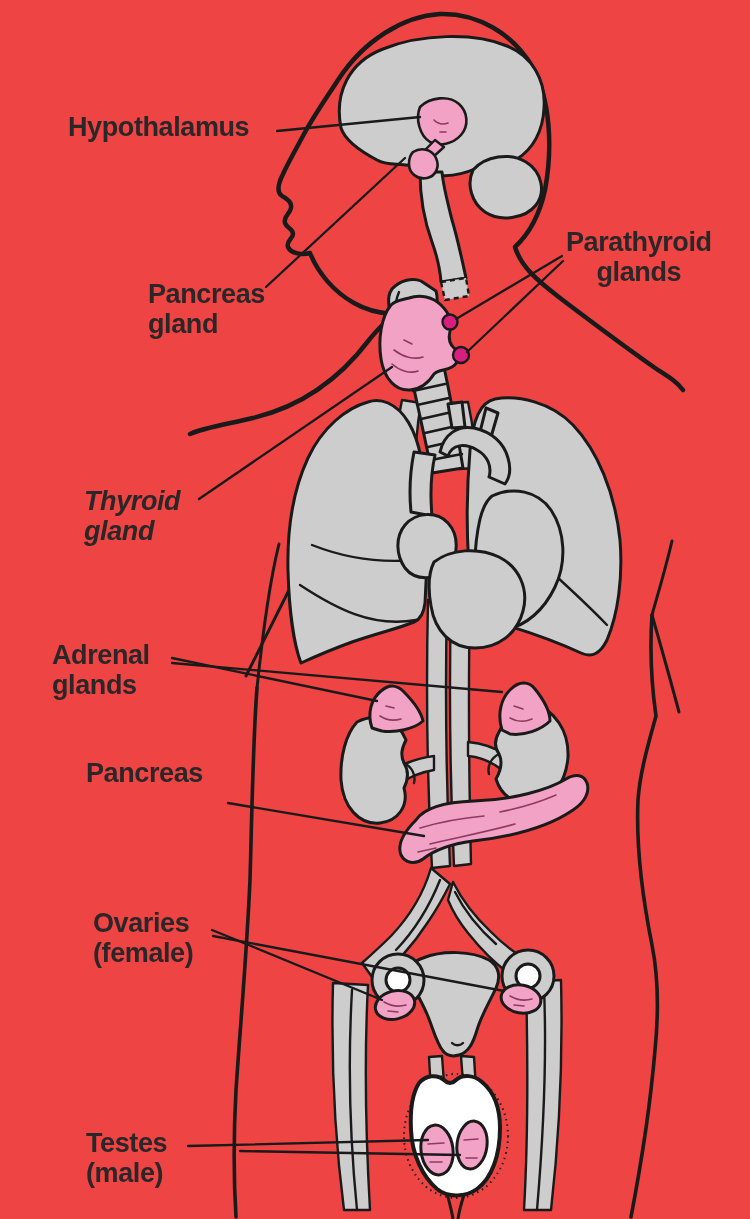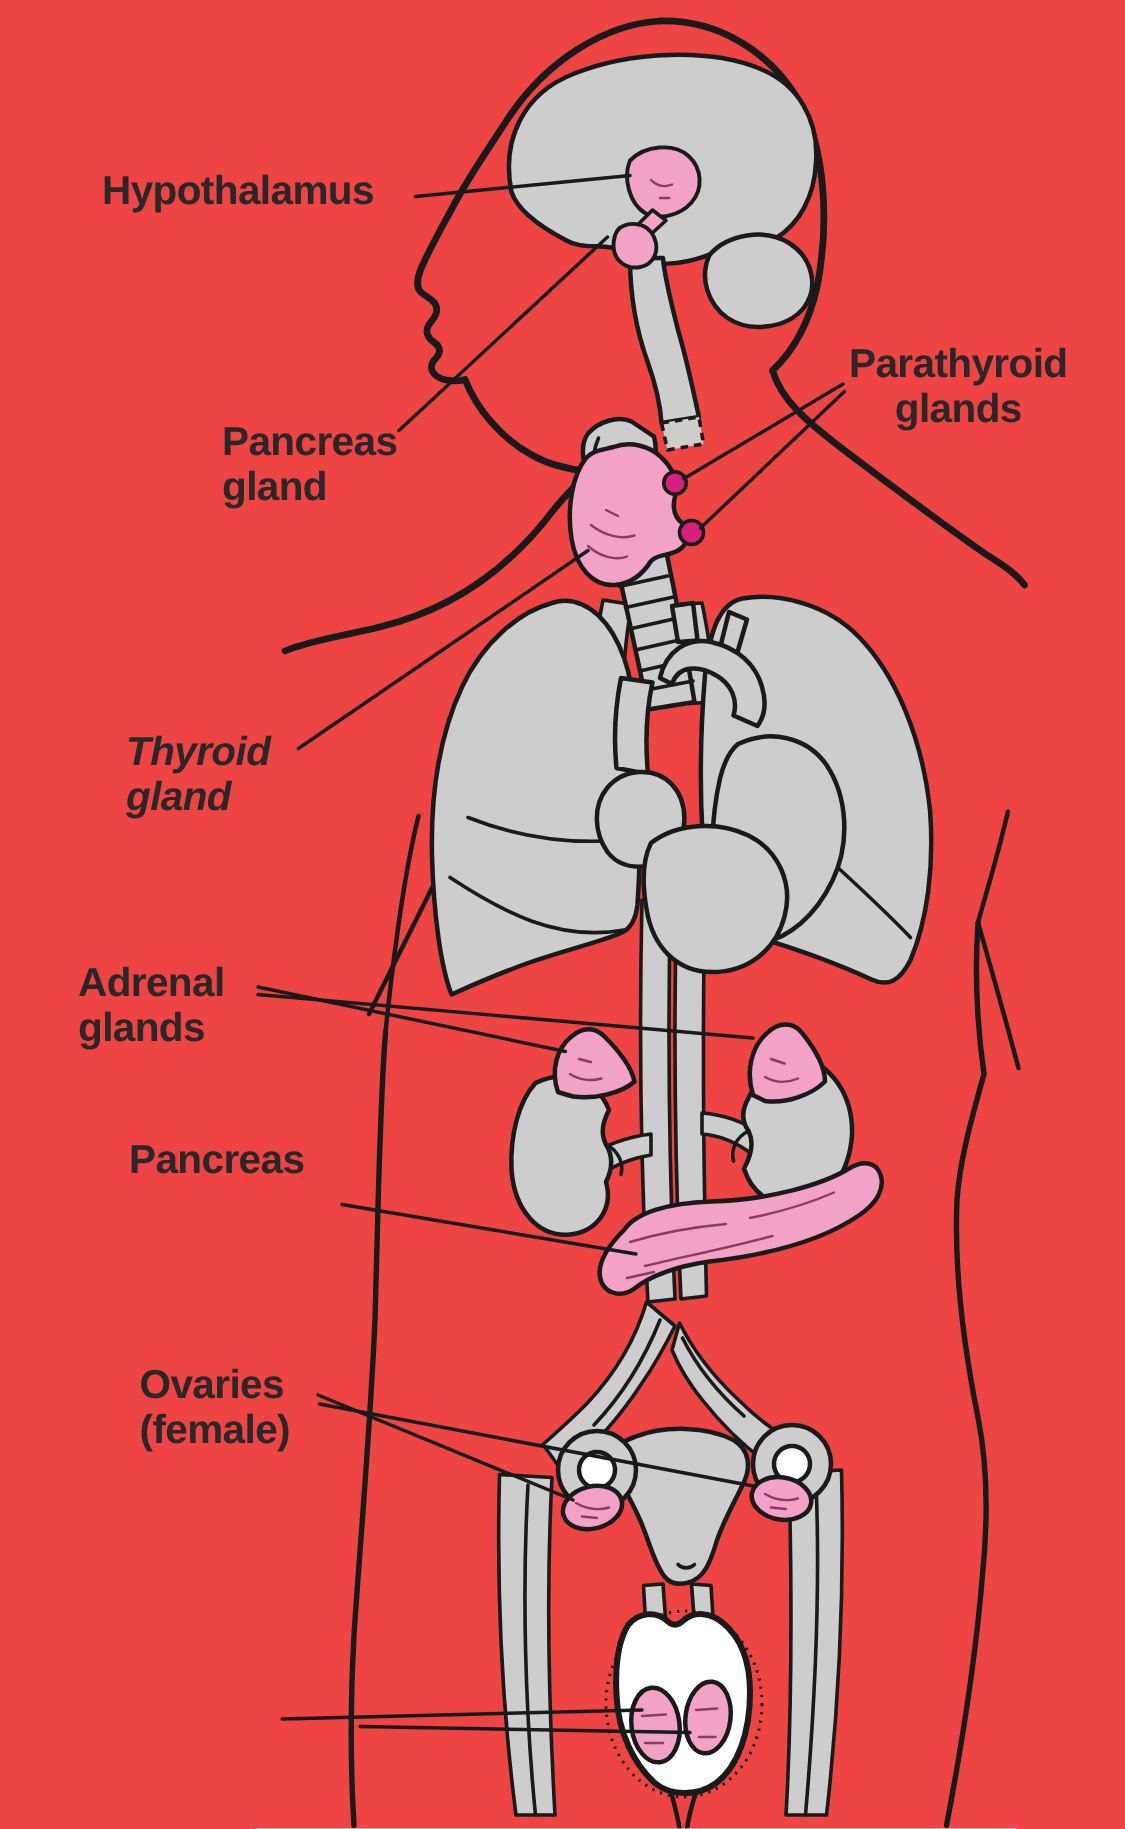--- a/index.html
+++ b/index.html
@@ -195,13 +195,15 @@
 gland</div>
   <div class="label" id="lbl-parathyroid">Parathyroid
 glands</div>
   <div class="label" id="lbl-thyroid">Thyroid
 gland</div>
   <div class="label" id="lbl-adrenal">Adrenal
 glands</div>
   <div class="label" id="lbl-pancreas">Pancreas</div>
   <div class="label" id="lbl-ovaries">Ovaries
 (female)</div>
+  <div class="label" id="lbl-testes">Testes
+(male)</div>
 </div>
 
 </body></html>

